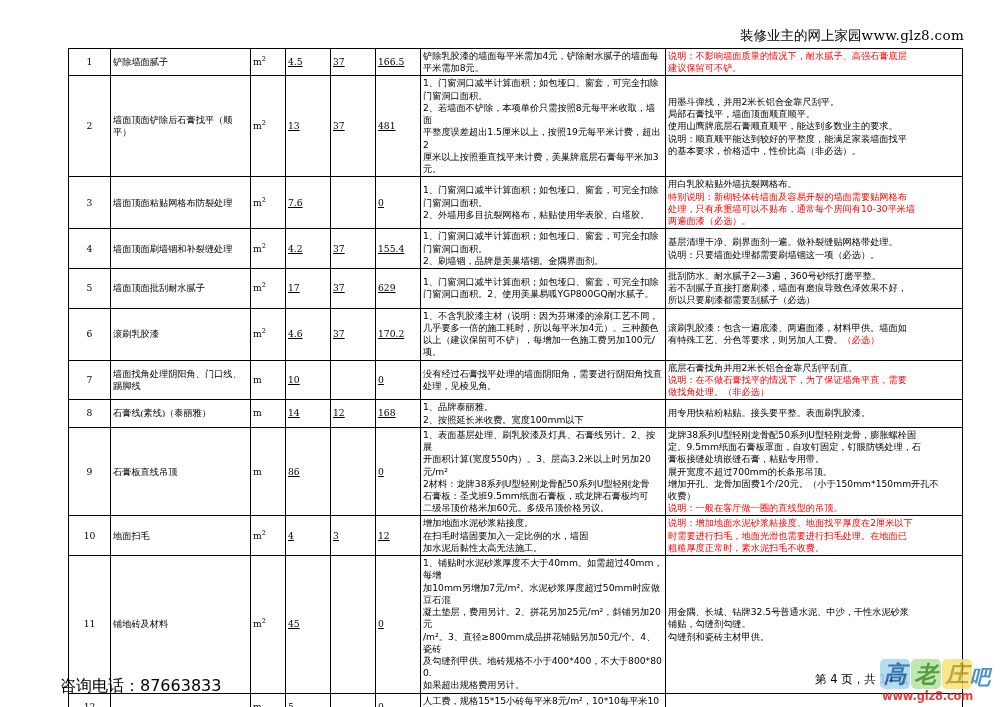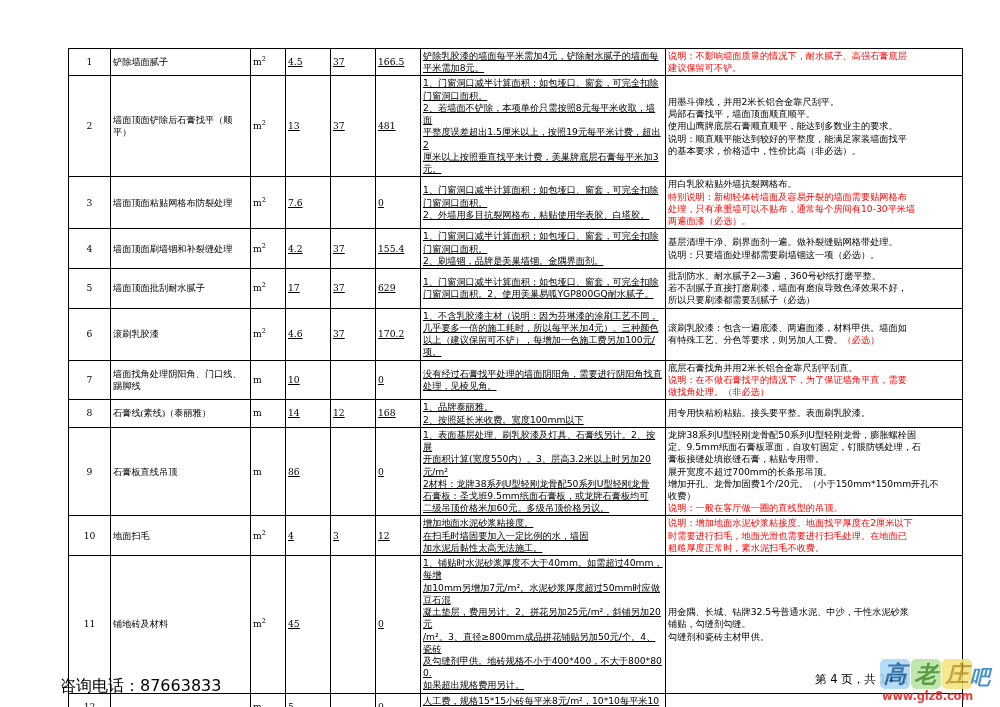--- a/index.html
+++ b/index.html
@@ -72,21 +72,21 @@
   col.c-price  { width: 45px; }
   col.c-qty    { width: 45px; }
   col.c-total  { width: 45px; }
   col.c-desc   { width: 245px; }
   col.c-note   { width: 297px; }
 
   td.no    { text-align: center; font-family: "DejaVu Serif","Liberation Serif",serif; font-size: 9.5px; }
   td.item  { text-align: left; padding-left: 6px; font-size: 10px; line-height: 1.45; font-family: Liberation Serif, serif; }
   td.unit  { text-align: left; font-family: "DejaVu Serif","Liberation Serif",serif; font-size: 8.5px; }
   td.num   { text-align: left; font-family: "DejaVu Serif","Liberation Serif",serif; font-size: 9.5px; text-decoration: underline; }
-  td.desc  { text-align: left; vertical-align: middle; padding: 2px 3px; text-decoration: underline; }
+  td.desc  { text-align: left; vertical-align: middle; padding: 2px 3px; }
   td.note  { text-align: left; vertical-align: middle; padding: 2px 3px; margin-left: 24px; }
 
   td.desc .ln, td.note .ln { display: block; }
   .red { color: #ff0000; }
   .sup { font-size: 0.72em; vertical-align: super; line-height: 0; }
 
   
   .footer-phone {
     position: absolute;
     left: 60px;
@@ -148,20 +148,23 @@
     color: #e02020;
     font-family: "DejaVu Sans", "Liberation Sans", sans-serif;
     letter-spacing: -0.2px;
   }
 </style>
 </head>
 <body>
 
 <div class="page">
 
+  <div class="header">
+    <span class="cn">装修业主的网上家园</span><span class="url">www.glz8.com</span>
+  </div>
 
   <div class="tbl-wrap">
     <table class="quote">
       <colgroup>
         <col class="c-no">
           <col class="c-item">
           <col class="c-unit">
           <col class="c-price">
         <col class="c-qty">
           <col class="c-total">

